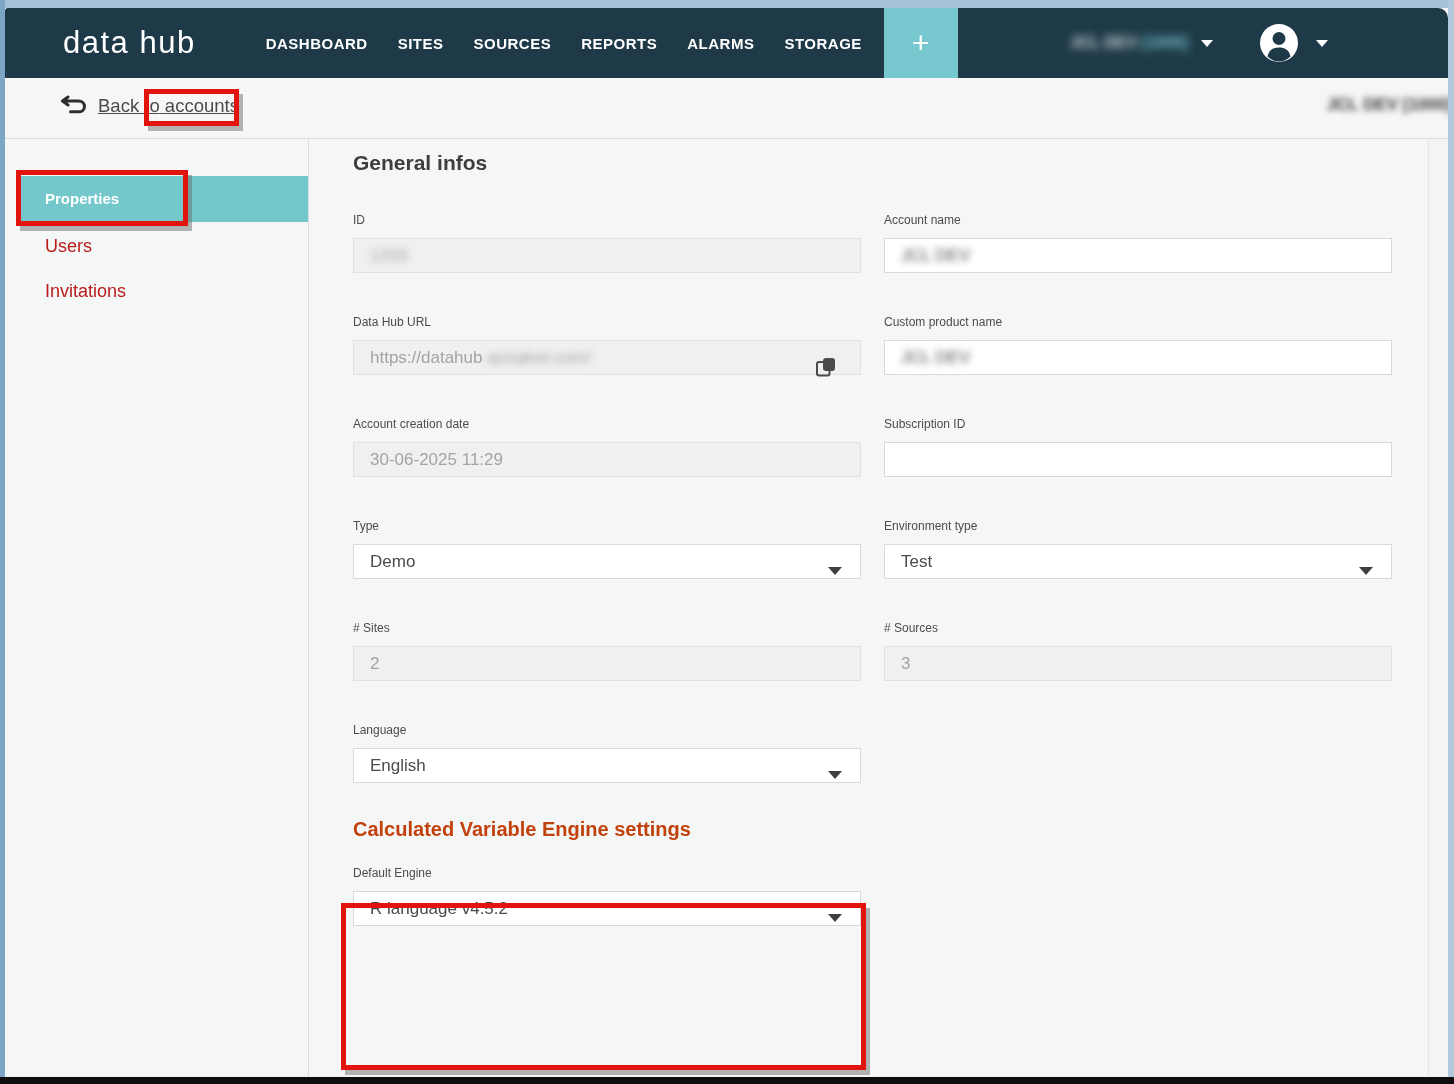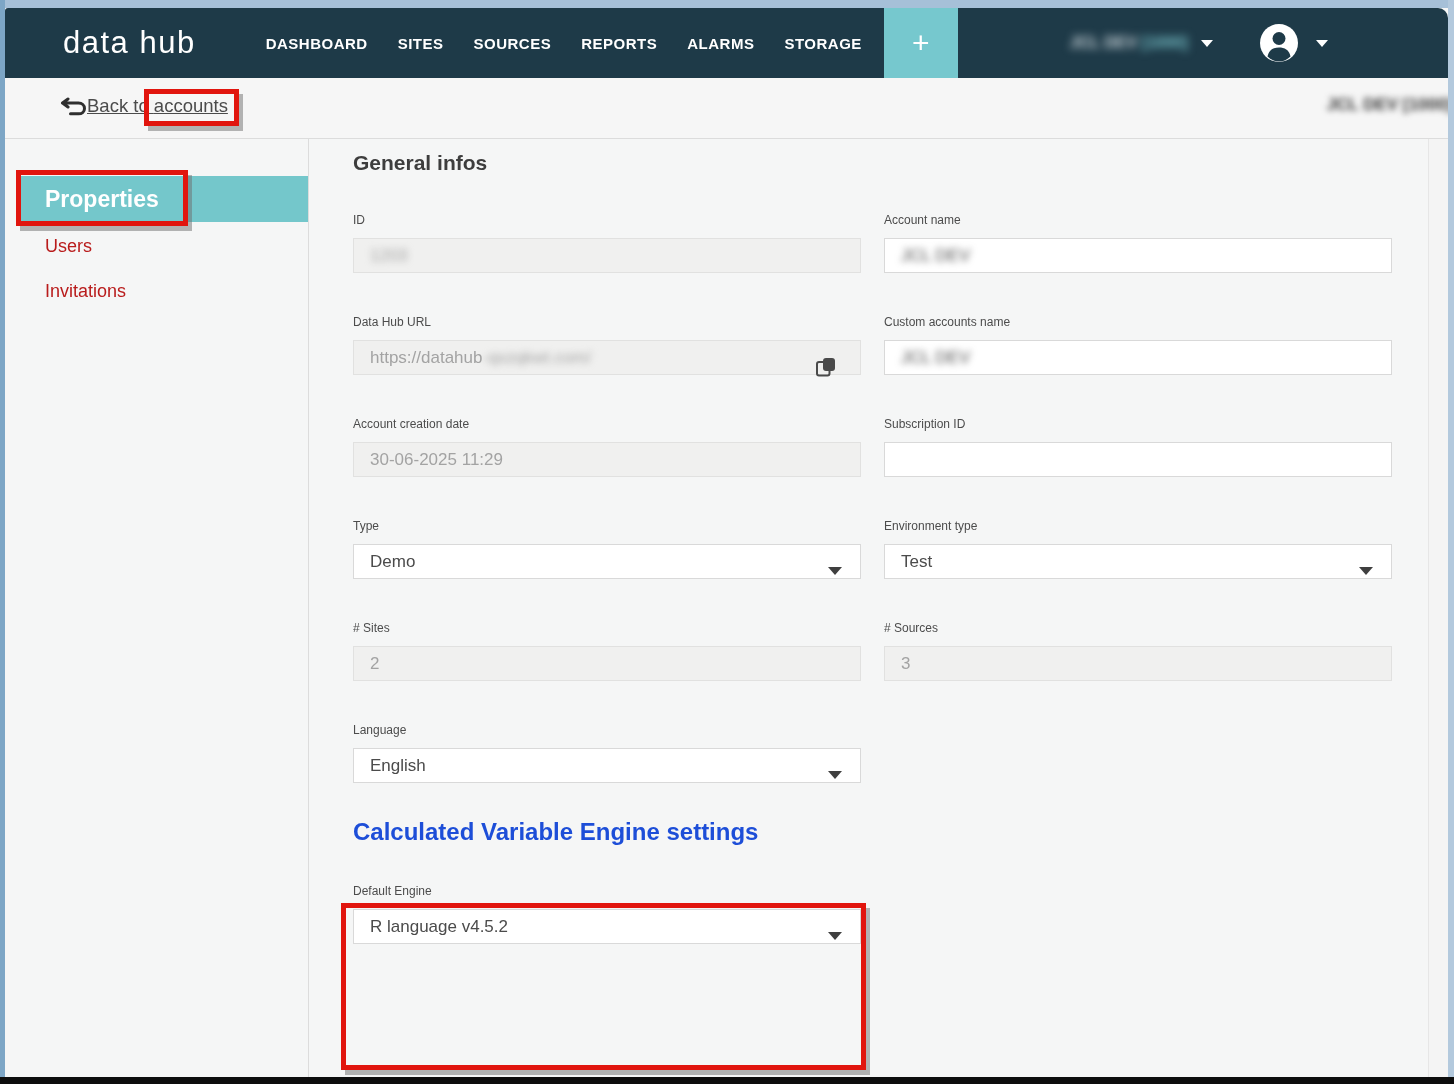--- a/index.html
+++ b/index.html
@@ -32,21 +32,21 @@
   .acct-suffix { color:#79c2c9; }
   .caret-w { width:0; height:0; border-left:6px solid transparent; border-right:6px solid transparent; border-top:7px solid #fff; }
   .avatar-wrap { display:flex; align-items:center; margin-left:46px; gap:17px; cursor:pointer; }
 
   
   .crumbbar {
     position:absolute; left:5px; top:78px; right:6px; height:61px;
     background:#f6f6f6; border-bottom:1px solid #dcdcdc; z-index:5;
   }
   .backlink {
-    position:absolute; left:55px; top:17px; display:flex; align-items:center; gap:0;
+    position:absolute; left:55px; top:17px; display:flex; align-items:flex-start; gap:11px;
     color:#4b4b4b; font-size:18.5px; cursor:pointer;
   }
   .backlink .lbl { text-decoration:underline; }
   .ctx-redacted {
     position:absolute; right:-4px; top:17px; font-size:17px; font-weight:bold;
     color:#333; filter:blur(3px); white-space:nowrap;
   }
 
   
   .anno {
@@ -55,21 +55,21 @@
   }
   .anno-accounts  { left:144px; top:89px;  width:95px;  height:37px; }
   .anno-props     { left:16px;  top:170px; width:172px; height:56px; }
   .anno-engine    { left:341px; top:903px; width:525px; height:167px; }
 
   
   .sidebar { position:absolute; left:5px; top:139px; width:304px; bottom:7px; border-right:1px solid #dcdcdc; }
   .side-item { position:absolute; font-size:18px; color:#b91c1c; cursor:pointer; }
   .side-item.selected {
     left:13px; right:0; top:37px; height:46px; background:#74c7cb;
-    color:#fff; font-weight:bold; font-size:23px; line-height:46px; padding-left:27px;
+    color:#fff; font-weight:bold; font-size:15px; line-height:46px; padding-left:27px;
   }
   .side-users { left:40px; top:97px; }
   .side-invit { left:40px; top:142px; }
 
   
   .main { position:absolute; left:310px; top:139px; right:6px; bottom:7px; }
   .page-title { position:absolute; left:43px; top:12px; font-size:21px; font-weight:bold; color:#3d3d3d; }
   .col { position:absolute; top:71px; width:508px; }
   .col-left { left:43px; }
   .col-right { left:574px; }
@@ -79,21 +79,21 @@
     position:relative; height:35px; border:1px solid #d9d9d9; background:#fff;
     display:flex; align-items:center; padding:0 16px; font-size:17px; color:#4b4b4b; width:100%;
     font-family:"Liberation Sans", sans-serif;
   }
   .f-input.disabled { background:#f0f0ef; border-color:#e1e1e0; color:#a3a3a3; }
   .redact { filter:blur(3.5px); }
   .f-input .copy-ic { position:absolute; right:22px; top:14px; cursor:pointer; }
   .select { cursor:pointer; }
   .caret-d { position:absolute; right:18px; top:22px; width:0; height:0;
              border-left:7px solid transparent; border-right:7px solid transparent; border-top:8px solid #3f3f3f; }
-  .section-title { font-size:24px; font-weight:bold; color:#1d4ed8; margin-top:-4px; margin-bottom:35px; }
+  .section-title { font-size:20px; font-weight:bold; color:#c2410c; margin-top:-4px; margin-bottom:22px; }
 
   
   .scrolltrack { position:absolute; right:6px; top:139px; bottom:7px; width:20px; background:#f4f4f4; border-left:1px solid #e6e6e6; z-index:6; }
 </style>
 </head>
 <body>
 
 <div id="frame">
 
   <div class="header">
@@ -209,21 +209,21 @@
     <div class="col col-right">
 
       <div class="field">
         <div class="f-label">Account name</div>
         <div class="f-input">
           <span class="redact">JCL DEV</span>
         </div>
       </div>
 
       <div class="field">
-        <div class="f-label">Custom accounts name</div>
+        <div class="f-label">Custom product name</div>
         <div class="f-input">
           <span class="redact">JCL DEV</span>
         </div>
       </div>
 
       <div class="field">
         <div class="f-label">Subscription ID</div>
         <input class="f-input" value="" style="">
       </div>
 

